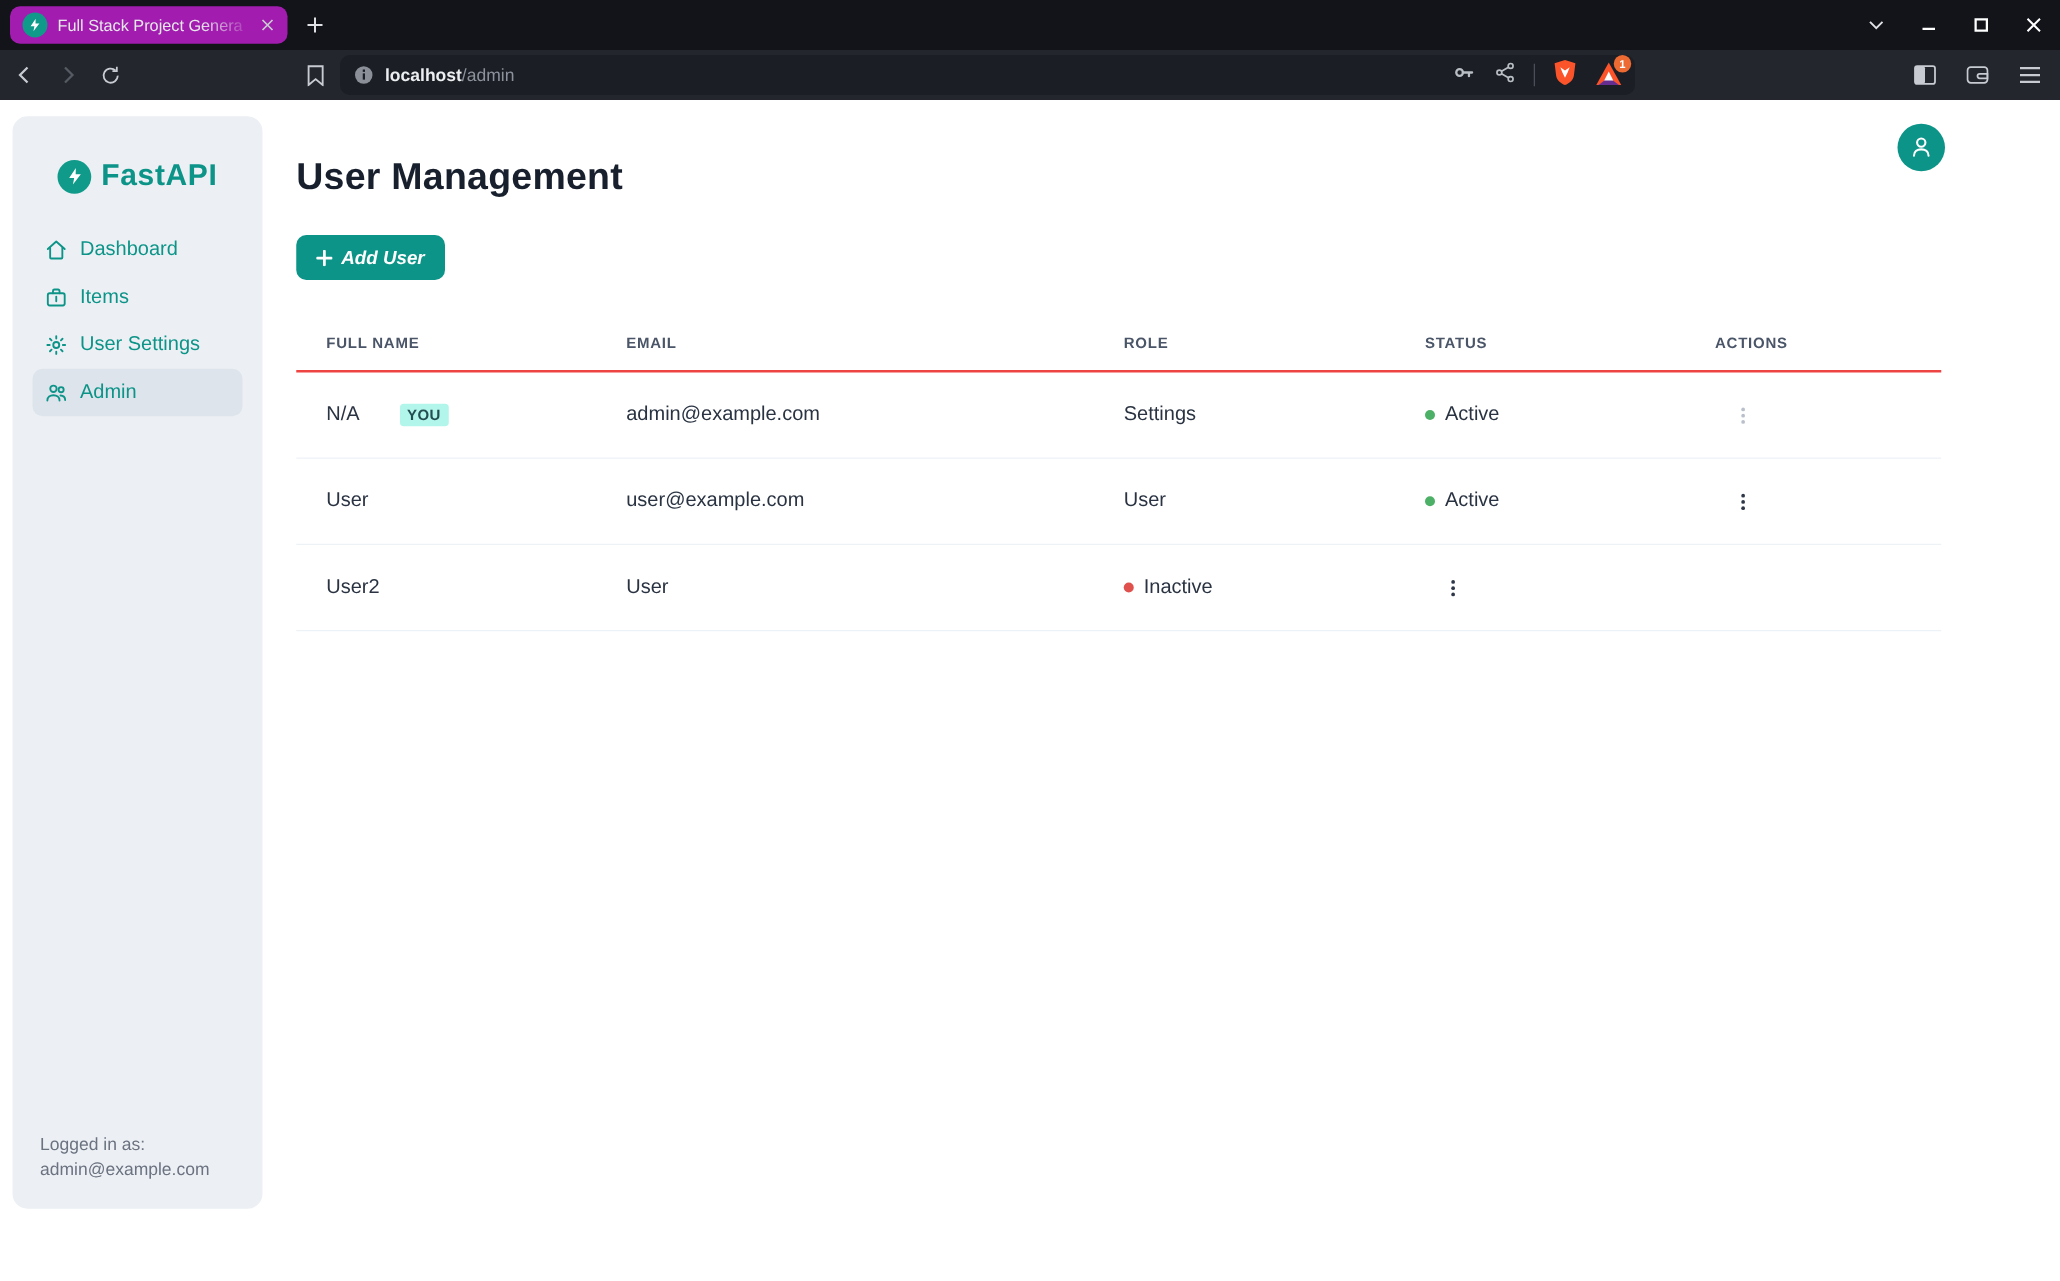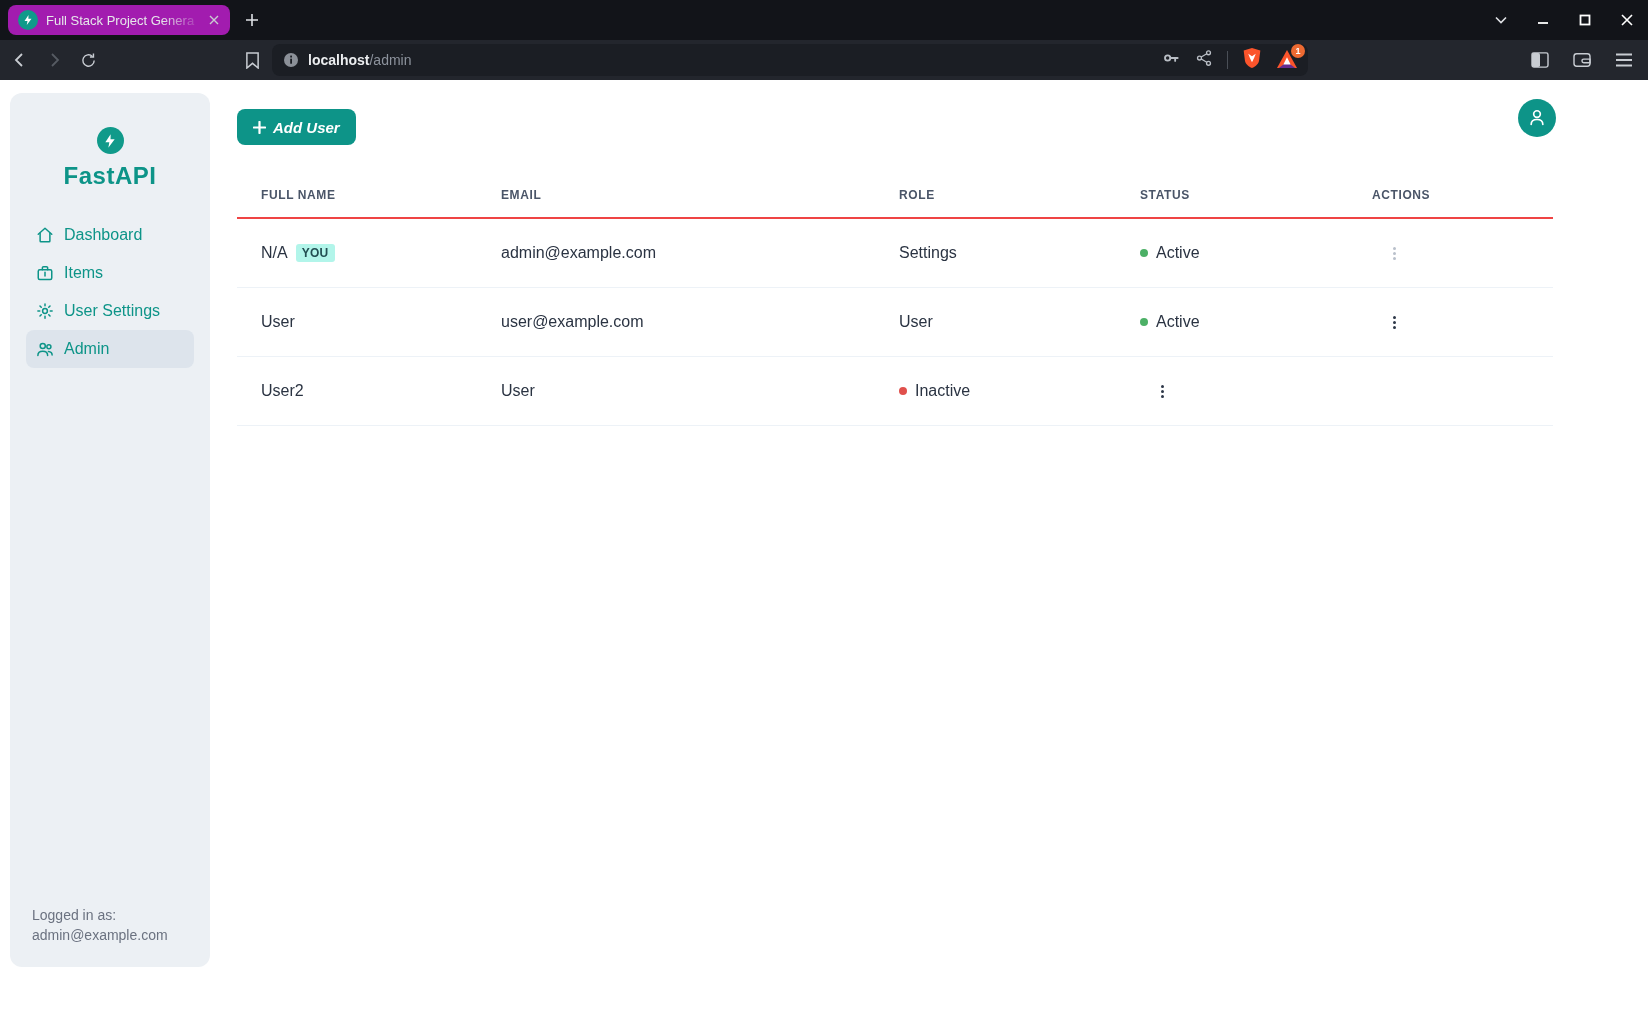--- a/index.html
+++ b/index.html
@@ -32,21 +32,21 @@
   .rewards-wrap { position:relative; width:22px; height:22px; }
   .rewards-badge { position:absolute; top:-5px; right:-7px; min-width:14px; height:14px; border-radius:7px; background:#ed6a32;
                    color:#fff; font-size:9px; font-weight:bold; display:flex; align-items:center; justify-content:center; padding:0 3px; }
   .toolbar-right { position:absolute; right:12px; top:0; height:40px; display:flex; align-items:center; gap:18px; }
   .tb-ic { width:24px; height:24px; display:flex; align-items:center; justify-content:center; }
 
   
   .page { position:relative; height:945px; background:#ffffff; }
 
   .sidebar { position:absolute; left:10px; top:13px; width:200px; height:874px; background:#ecf0f4; border-radius:12px; }
-  .logo { display:flex; align-items:center; justify-content:center; gap:8px; margin-top:34px;flex-direction:column; }
+  .logo { display:flex; align-items:center; justify-content:center; gap:8px; margin-top:34px; }
   .logo-mark { width:27px; height:27px; border-radius:50%; background:#109a8a; display:flex; align-items:center; justify-content:center; }
   .logo-text { color:#0d9488; font-size:24px; font-weight:bold; letter-spacing:0.5px; }
   .nav { margin-top:26px; padding:0 16px; }
   .nav-item { display:flex; align-items:center; gap:10px; height:38px; padding:0 10px; border-radius:8px; color:#0d9488; font-size:16px; }
   .nav-item.active { background:#dde4ec; }
   .nav-item .ni { width:18px; height:18px; flex:0 0 18px; }
   .sidebar-footer { position:absolute; left:22px; bottom:22px; color:#6b7280; font-size:14px; line-height:20px; }
 
   .main { position:absolute; left:237px; top:0; right:0; }
   .page-title { margin-top:45px; font-size:30px; font-weight:bold; color:#18202e; letter-spacing:0.2px; }
@@ -54,21 +54,21 @@
                   font-size:15px; font-weight:bold; display:inline-flex; align-items:center; justify-content:center; gap:7px; padding:0 16px;
                   font-family:"Liberation Sans", sans-serif;font-style:italic; }
 
   .table { margin-top:27px; width:1316px; }
   .t-head, .t-row { display:grid; grid-template-columns:240px 398px 241px 232px 205px; align-items:center; }
   .t-head { height:47px; border-bottom:2px solid #ef4444; }
   .t-head .th { font-size:12px; font-weight:bold; color:#4a5568; letter-spacing:0.6px; padding-left:24px; }
   .t-row { height:69px; border-bottom:1px solid #edf2f7; }
   .t-row .td { font-size:16px; color:#2a3342; padding-left:24px; display:flex; align-items:center; gap:8px; }
   .muted { color:#8b95a5; }
-  .you-badge { background:#b2f5ea; color:#234e52; font-size:12px; font-weight:bold; border-radius:3px; padding:2px 6px; letter-spacing:0.3px; }
+  .you-badge { background:#b2f5ea; color:#234e52; font-size:12px; font-weight:bold; border-radius:3px; padding:2px 6px; letter-spacing:0.3px;margin-left:24px; }
   .you-badge:empty { display:none; }
   .status-dot { width:8px; height:8px; border-radius:50%; flex:0 0 8px; }
   .kebab { display:flex; flex-direction:column; gap:2px; margin-left:14px; width:16px; align-items:center; background:none; border:none; }
   .kebab i { width:3px; height:3px; border-radius:50%; background:#2d3748; }
   .kebab.dim i { background:#b9c0cb; }
 
   .avatar-btn { position:absolute; right:92px; top:19px; width:38px; height:38px; border-radius:50%; background:#0d9488; border:none;
                 display:flex; align-items:center; justify-content:center; }
 </style>
 </head>
@@ -254,20 +254,21 @@
         <span>Admin</span>
       </div>
     </nav>
     <div class="sidebar-footer">
       <div>Logged in as:</div>
       <div>admin@example.com</div>
     </div>
   </aside>
 
   <main class="main">
+    <h1 class="page-title">User Management</h1>
     <button class="add-user-btn">
       <svg width="13" height="13" viewBox="0 0 14 14">
           <path d="M7 1 V13 M1 7 H13" stroke="#ffffff" stroke-width="2.4" stroke-linecap="round"></path>
         </svg>
       <span>Add User</span>
     </button>
 
     <div class="table">
       <div class="t-head">
         <div class="th">FULL NAME</div>

